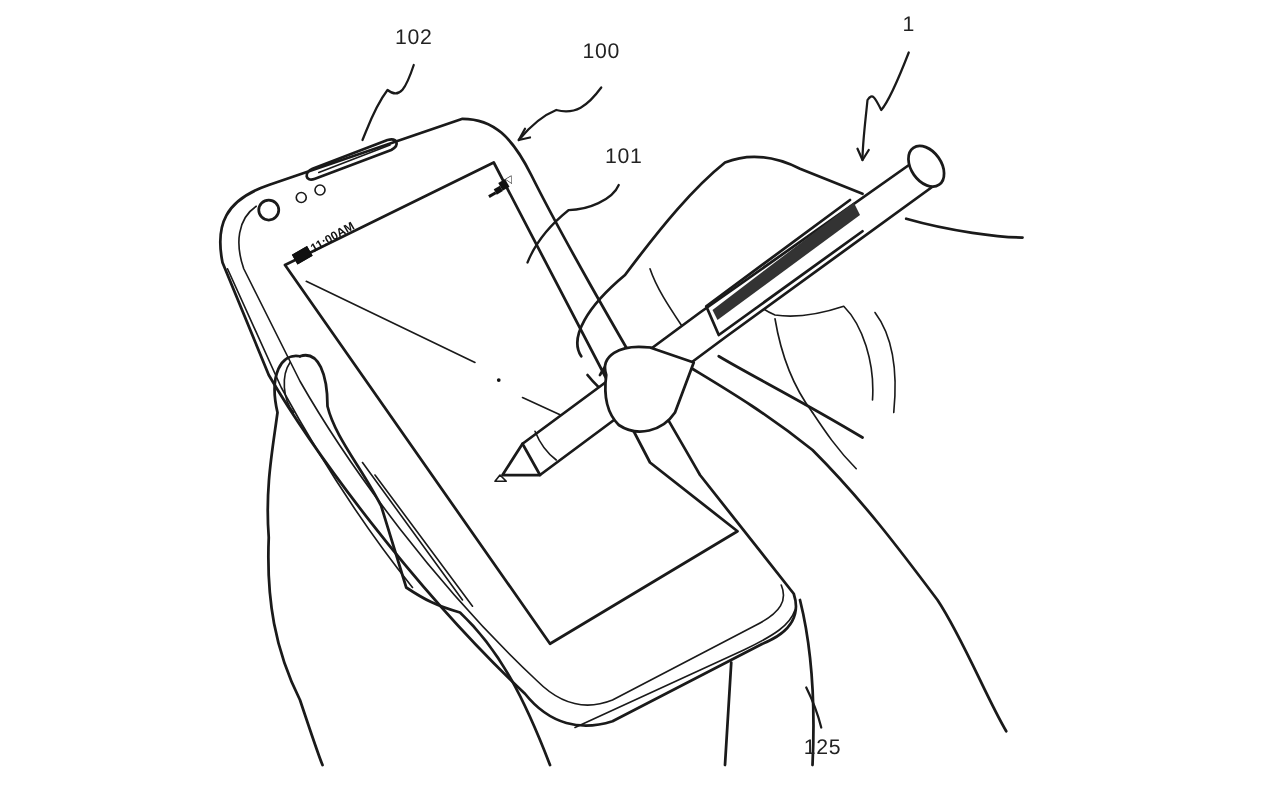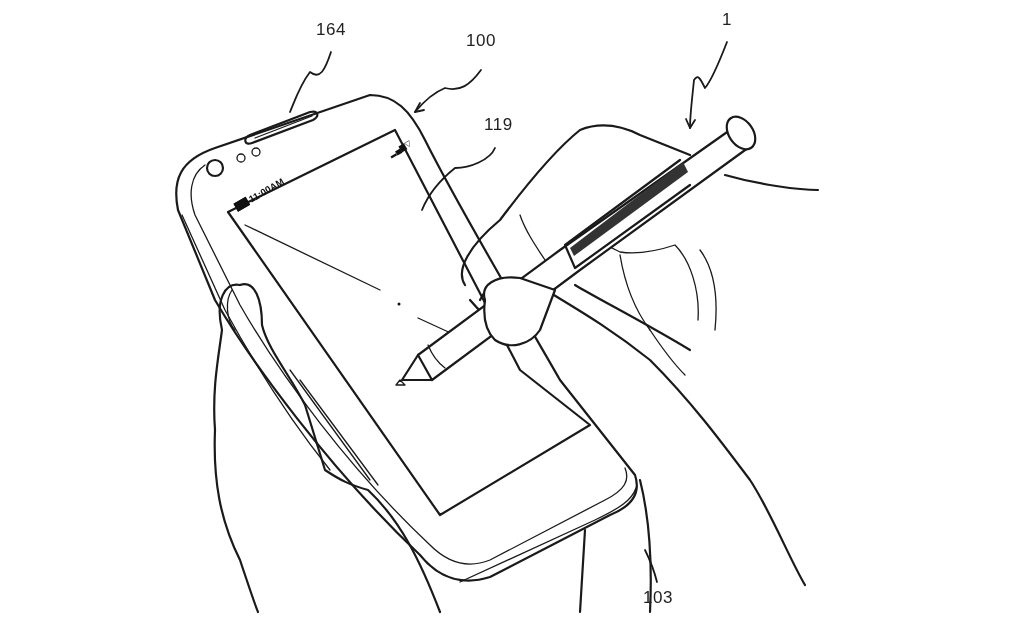--- a/index.html
+++ b/index.html
@@ -79,17 +79,17 @@
   <path class="ln-lead" d="M690,128 L686,119 M690,128 L695,120"></path>
   <path class="ln-lead" d="M657,582 C654,570 650,560 645,550"></path>
 </svg>
 
 <div class="status-bar">
   <span class="battery"></span>
   <span>11:00AM</span>
 </div>
 <div class="signal">▂▄▆▽</div>
 
-<div class="ref-label" style="left:316px; top:20px;">164</div>
+<div class="ref-label" style="left:316px; top:20px;">102</div>
 <div class="ref-label" style="left:466px; top:31px;">100</div>
-<div class="ref-label" style="left:484px; top:115px;">119</div>
+<div class="ref-label" style="left:484px; top:115px;">101</div>
 <div class="ref-label" style="left:722px; top:10px;">1</div>
-<div class="ref-label" style="left:643px; top:588px;">103</div>
+<div class="ref-label" style="left:643px; top:588px;">125</div>
 
 </body></html>

